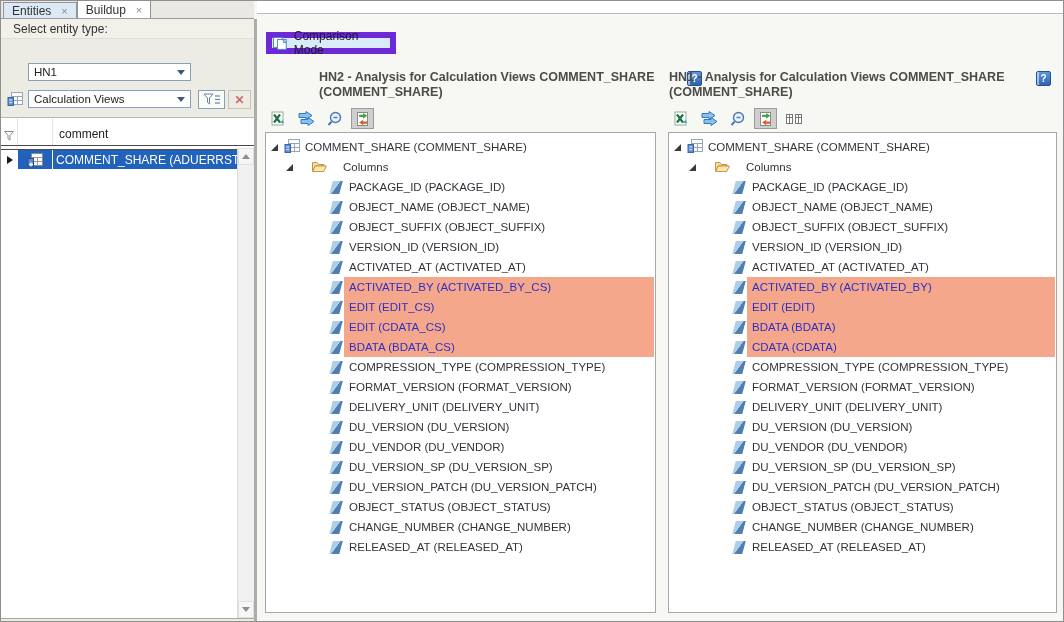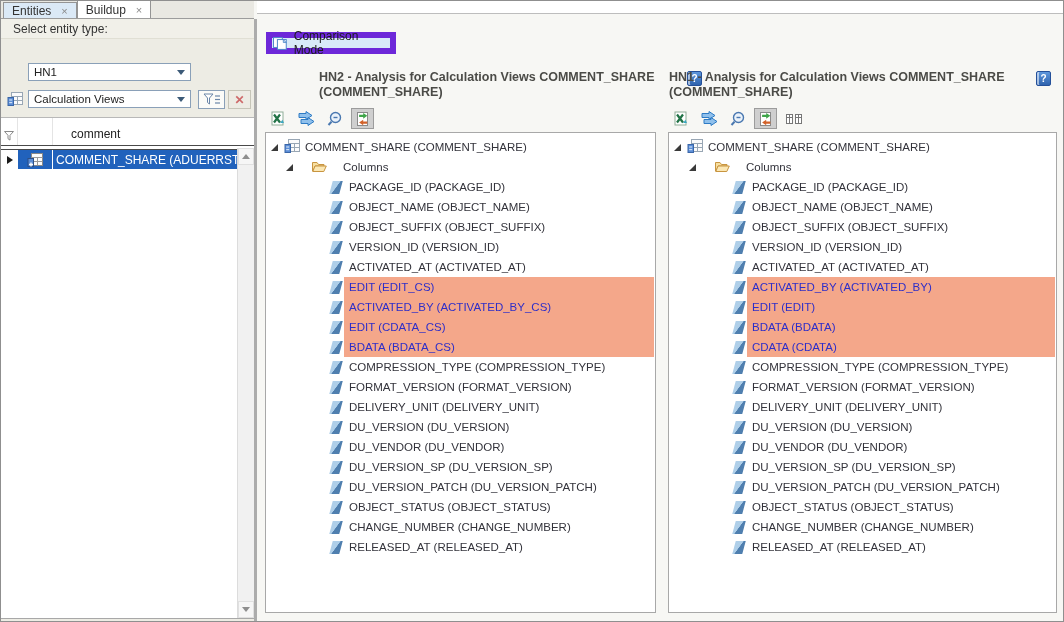--- a/index.html
+++ b/index.html
@@ -19,21 +19,21 @@
   .dd { position:absolute; height:18px; background:#FFF; border:1px solid #8AA0B8; display:flex; align-items:center; font-size:11.5px; color:#222; padding-left:5px; }
   .dd .arr { margin-left:auto; margin-right:5px; width:0; height:0; border-left:4px solid transparent; border-right:4px solid transparent; border-top:5px solid #3C5A78; }
   .sb-btn { position:absolute; height:19px; background:#FBFBF8; border:1px solid #8AA0B8; display:flex; align-items:center; justify-content:center; }
   .sb-btn.disabled { background:#EDECE4; border-color:#C6C5B8; }
   .clear-x { color:#CE6A6A; font-weight:bold; font-size:12px; }
 
   .sb-grid { position:absolute; left:0; top:116px; bottom:2px; width:253px; background:#FFF; border-top:1px solid #B8B8B8; border-bottom:1px solid #A8A8A8; }
   .grid-head { display:flex; height:27px; align-items:flex-end; }
   .gh-c1 { width:17px; height:100%; border-right:1px solid #E4E4E4; display:flex; align-items:flex-end; justify-content:center; padding-bottom:4px; }
   .gh-c2 { width:35px; height:100%; border-right:1px solid #E4E4E4; }
-  .gh-c3 { flex:1; padding:0 0 4px 6px; font-size:12px; color:#222;margin-left:12px; }
+  .gh-c3 { flex:1; padding:0 0 4px 6px; font-size:12px; color:#222; }
   .dbl-sep { height:5px; background:#FFF; border-top:1px solid #4A4A4A; border-bottom:1px solid #4A4A4A; }
   .grid-row { display:flex; height:19px; }
   .gr-c1 { width:17px; display:flex; align-items:center; justify-content:center; background:#FFF; }
   .row-arrow { width:0; height:0; border-top:4px solid transparent; border-bottom:4px solid transparent; border-left:6px solid #1A1A1A; }
   .gr-c2 { width:35px; background:#2162BC; border-right:1px solid #FFF; display:flex; align-items:center; justify-content:center; }
   .gr-c3 { flex:1; background:#2162BC; color:#FFF; font-size:12px; display:flex; align-items:center; padding-left:3px; white-space:nowrap; overflow:hidden; }
   .sb-scroll { position:absolute; right:0; top:30px; bottom:0; width:17px; background:#F1F1F1; border-left:1px solid #DCDCDC; }
   .scr-btn { position:absolute; left:0; width:16px; height:17px; background:#F6F6F6; border:1px solid #E0E0E0; display:flex; align-items:center; justify-content:center; }
   .scr-btn.up { top:0; } .scr-btn.down { bottom:0; }
   .tri-up { width:0;height:0;border-left:4px solid transparent;border-right:4px solid transparent;border-bottom:5px solid #8E8E8E; }
@@ -298,25 +298,25 @@
             <div class="trow leaf">
     <span class="leaf-ic"></span>
     <span class="leaf-label">VERSION_ID (VERSION_ID)</span>
   </div>
             <div class="trow leaf">
     <span class="leaf-ic"></span>
     <span class="leaf-label">ACTIVATED_AT (ACTIVATED_AT)</span>
   </div>
             <div class="trow leaf">
     <span class="leaf-ic"></span>
+    <span class="leaf-label hl">ACTIVATED_BY (ACTIVATED_BY_CS)</span>
+  </div>
+            <div class="trow leaf">
+    <span class="leaf-ic"></span>
     <span class="leaf-label hl">EDIT (EDIT_CS)</span>
-  </div>
-            <div class="trow leaf">
-    <span class="leaf-ic"></span>
-    <span class="leaf-label hl">ACTIVATED_BY (ACTIVATED_BY_CS)</span>
   </div>
             <div class="trow leaf">
     <span class="leaf-ic"></span>
     <span class="leaf-label hl">EDIT (CDATA_CS)</span>
   </div>
             <div class="trow leaf">
     <span class="leaf-ic"></span>
     <span class="leaf-label hl">BDATA (BDATA_CS)</span>
   </div>
             <div class="trow leaf">

